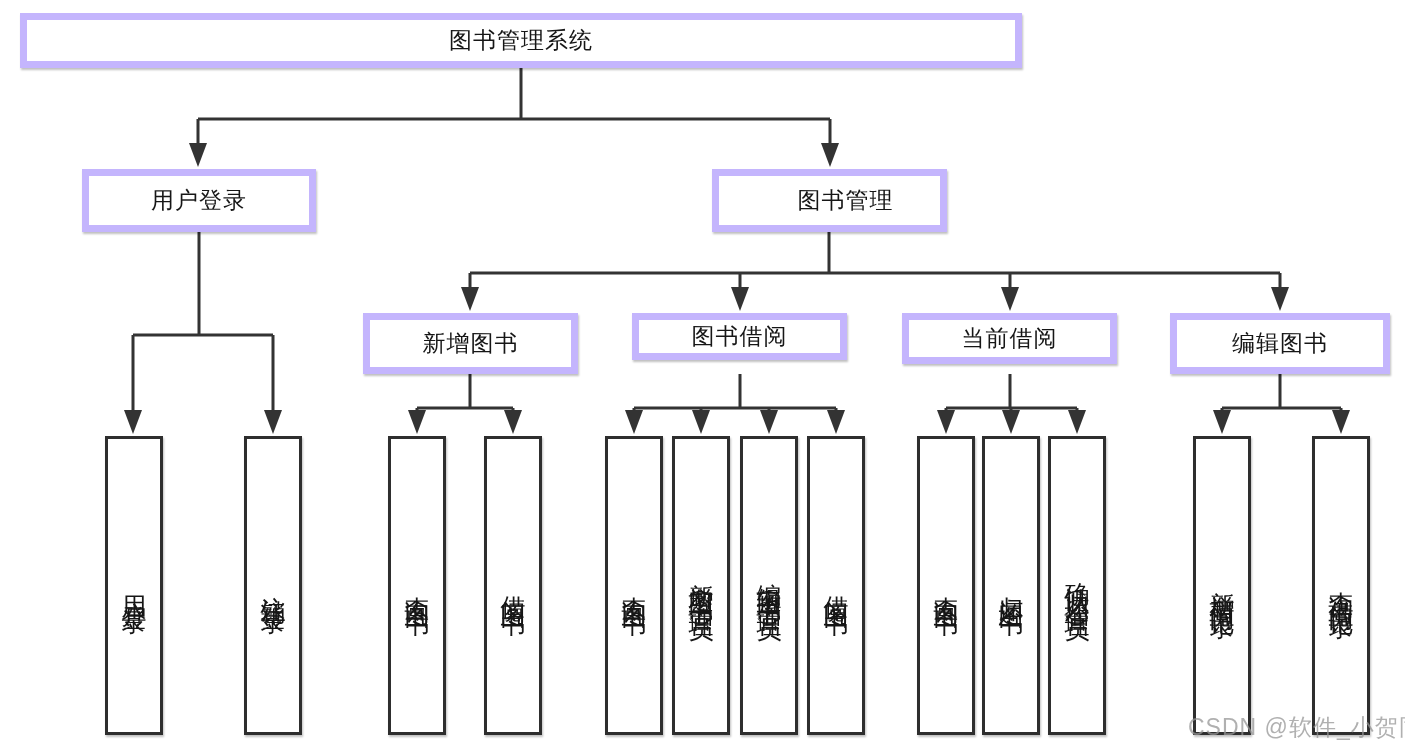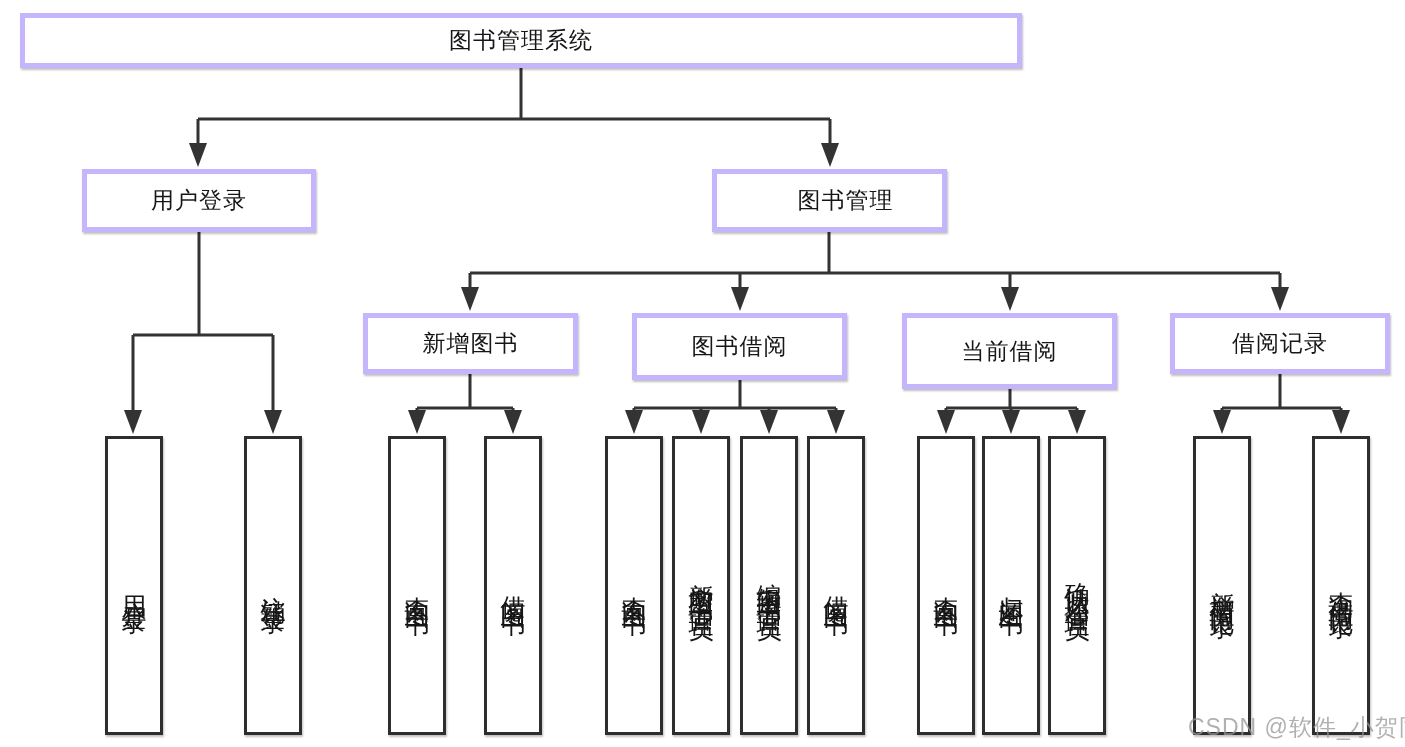--- a/index.html
+++ b/index.html
@@ -24,21 +24,21 @@
     fill: none;
   }
   svg.wires polygon {
     fill: #333333;
     stroke: none;
   }
   .hbox {
     position: absolute;
     box-sizing: border-box;
     background: #ffffff;
-    border: 5px solid #c4b5fd;
+    border: 7px solid #c4b5fd;
     box-shadow: 1px 2px 2px rgba(0,0,0,0.25);
     display: flex;
     align-items: center;
     justify-content: center;
     font-size: 23px;
     letter-spacing: 1px;
     color: #161616;
     z-index: 2;
   }
   .vbox {
@@ -130,28 +130,28 @@
   <div class="hbox" style="left:82px; top:169px; width:234px; height:63px;">
     <span>用户登录</span>
   </div>
   <div class="hbox" style="left:712px; top:169px; width:235px; height:63px;padding-left:32px;">
     <span>图书管理</span>
   </div>
 
   <div class="hbox" style="left:363px; top:313px; width:215px; height:61px;">
     <span>新增图书</span>
   </div>
-  <div class="hbox" style="left:632px; top:313px; width:215px; height:67px;">
+  <div class="hbox" style="left:632px; top:313px; width:215px; height:47px;">
     <span>图书借阅</span>
   </div>
-  <div class="hbox" style="left:902px; top:313px; width:215px; height:76px;text-align:right;">
+  <div class="hbox" style="left:902px; top:313px; width:215px; height:51px;text-align:right;">
     <span>当前借阅</span>
   </div>
   <div class="hbox" style="left:1170px; top:313px; width:220px; height:61px;">
-    <span>借阅记录</span>
+    <span>编辑图书</span>
   </div>
 
   <div class="vbox" style="left:105px;">
     <span class="vtext">用户登录</span>
   </div>
   <div class="vbox" style="left:244px;">
     <span class="vtext">注销登录</span>
   </div>
 
   <div class="vbox" style="left:388px;">

